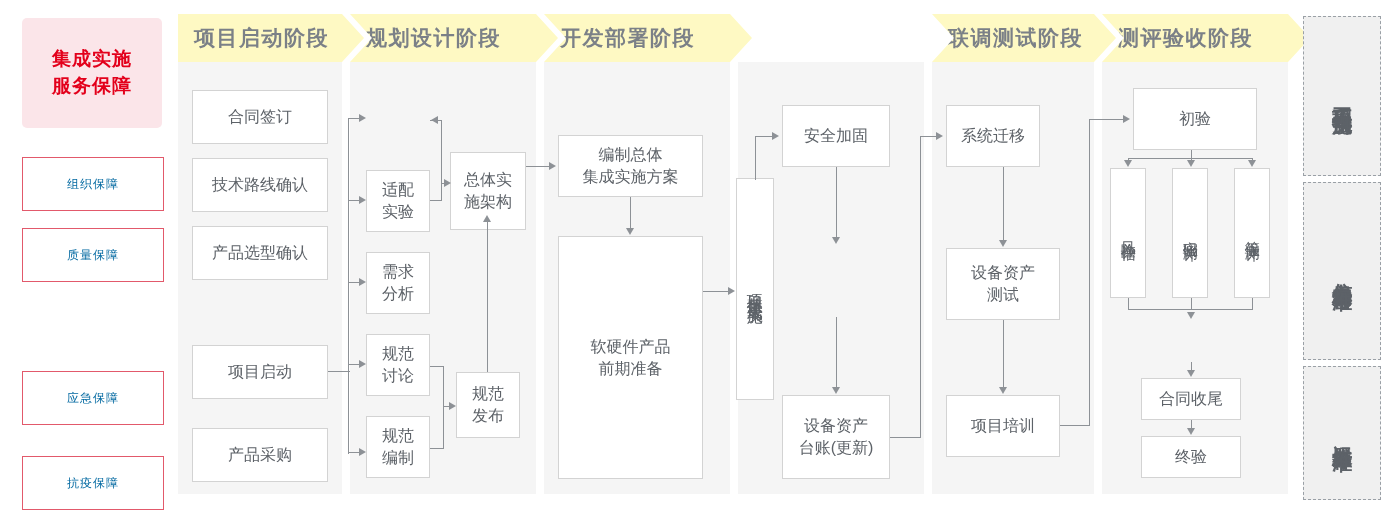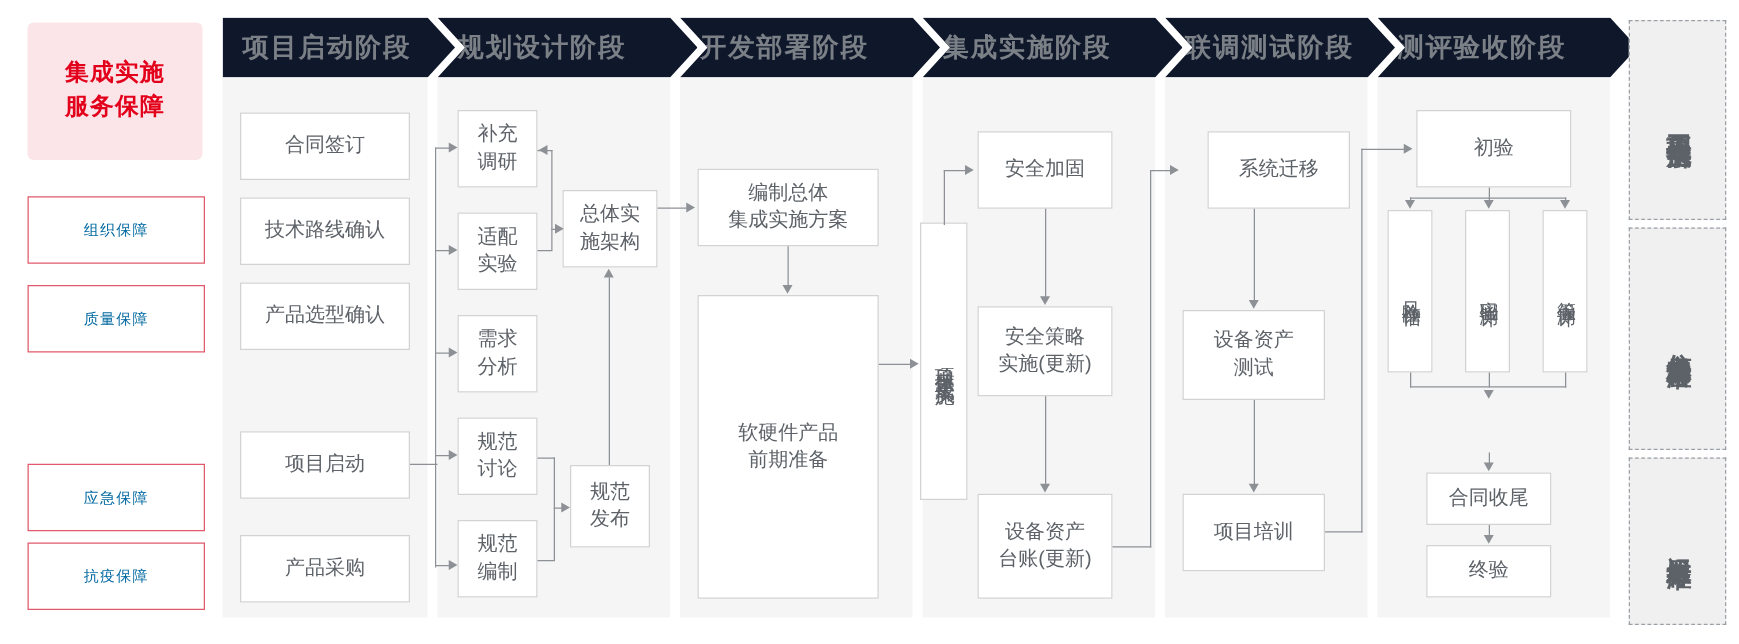--- a/index.html
+++ b/index.html
@@ -17,21 +17,21 @@
   .sb-item{
     position:absolute;left:22px;width:140px;height:52px;
     background:#fff;border:1.6px solid #e2596b;
     display:flex;align-items:center;justify-content:center;
     color:#0369a1;font-size:12px;letter-spacing:1px;
   }
 
   
   .col-body{position:absolute;background:#f5f5f5;}
   .col-head{
-    position:absolute;height:48px;background:#0f172a;
+    position:absolute;height:48px;background:#fef9c3;
     display:flex;align-items:center;
     color:#7b8087;font-weight:bold;font-size:21px;letter-spacing:1.5px;
     padding-left:16px;box-sizing:border-box;
   }
   .col-head.chev{
     clip-path:polygon(0 0, calc(100% - 22px) 0, 100% 50%, calc(100% - 22px) 100%, 0 100%);
   }
   .col-head.chev-both{
     clip-path:polygon(0 0, calc(100% - 22px) 0, 100% 50%, calc(100% - 22px) 100%, 0 100%, 22px 50%);
   }
@@ -83,43 +83,40 @@
   </div>
   <div class="sb-item" style="top:157px">
       <span>组织保障</span>
     </div>
   <div class="sb-item" style="top:228px">
       <span>质量保障</span>
     </div>
   <div class="sb-item" style="top:371px">
       <span>应急保障</span>
     </div>
-  <div class="sb-item" style="top:434px">
+  <div class="sb-item" style="top:456px">
       <span>抗疫保障</span>
     </div>
 
   <div class="col-body" style="left:178px;top:62px;width:164px;height:432px"></div>
   <div class="col-body" style="left:350px;top:62px;width:186px;height:432px"></div>
   <div class="col-body" style="left:544px;top:62px;width:186px;height:432px"></div>
   <div class="col-body" style="left:738px;top:62px;width:186px;height:432px"></div>
   <div class="col-body" style="left:932px;top:62px;width:162px;height:432px"></div>
   <div class="col-body" style="left:1102px;top:62px;width:186px;height:432px"></div>
 
   <div class="col-head chev" style="left:178px;top:14px;width:186px">
       <span>项目启动阶段</span>
     </div>
   <div class="col-head chev-both" style="left:350px;top:14px;width:208px">
       <span>规划设计阶段</span>
     </div>
   <div class="col-head chev-both" style="left:544px;top:14px;width:208px">
       <span>开发部署阶段</span>
     </div>
-  <div class="col-head chev-both" style="left:738px;top:14px;width:208px">
-      <span>集成实施阶段</span>
-    </div>
   <div class="col-head chev-both" style="left:932px;top:14px;width:184px">
       <span>联调测试阶段</span>
     </div>
   <div class="col-head chev-both" style="left:1102px;top:14px;width:208px">
       <span>测评验收阶段</span>
     </div>
 
   <div class="node" style="left:192px;top:90px;width:136px;height:54px">
       <span>合同签订</span>
     </div>
@@ -129,63 +126,57 @@
   <div class="node" style="left:192px;top:226px;width:136px;height:54px">
       <span>产品选型确认</span>
     </div>
   <div class="node" style="left:192px;top:345px;width:136px;height:54px">
       <span>项目启动</span>
     </div>
   <div class="node" style="left:192px;top:428px;width:136px;height:54px">
       <span>产品采购</span>
     </div>
 
-  <div class="node" style="left:366px;top:88px;width:64px;height:62px">
-      <span><span>补充</span><br><span>调研</span></span>
-    </div>
   <div class="node" style="left:366px;top:170px;width:64px;height:62px">
       <span><span>适配</span><br><span>实验</span></span>
     </div>
   <div class="node" style="left:366px;top:252px;width:64px;height:62px">
       <span><span>需求</span><br><span>分析</span></span>
     </div>
   <div class="node" style="left:366px;top:334px;width:64px;height:62px">
       <span><span>规范</span><br><span>讨论</span></span>
     </div>
   <div class="node" style="left:366px;top:416px;width:64px;height:62px">
       <span><span>规范</span><br><span>编制</span></span>
     </div>
-  <div class="node" style="left:450px;top:152px;width:76px;height:62px">
+  <div class="node" style="left:450px;top:152px;width:76px;height:78px">
       <span><span>总体实</span><br><span>施架构</span></span>
     </div>
   <div class="node" style="left:456px;top:372px;width:64px;height:66px">
       <span><span>规范</span><br><span>发布</span></span>
     </div>
 
   <div class="node" style="left:558px;top:135px;width:145px;height:62px">
       <span><span>编制总体</span><br><span>集成实施方案</span></span>
     </div>
   <div class="node" style="left:558px;top:236px;width:145px;height:243px">
       <span><span>软硬件产品</span><br><span>前期准备</span></span>
     </div>
 
   <div class="node vert" style="left:736px;top:178px;width:38px;height:222px">
       <span>项目整体集成实施</span>
     </div>
   <div class="node" style="left:782px;top:105px;width:108px;height:62px">
       <span>安全加固</span>
     </div>
-  <div class="node" style="left:782px;top:245px;width:108px;height:72px">
-      <span><span>安全策略</span><br><span>实施(更新)</span></span>
-    </div>
   <div class="node" style="left:782px;top:395px;width:108px;height:84px">
       <span><span>设备资产</span><br><span>台账(更新)</span></span>
     </div>
 
-  <div class="node" style="left:966px;top:105px;width:114px;height:62px">
+  <div class="node" style="left:946px;top:105px;width:94px;height:62px">
       <span>系统迁移</span>
     </div>
   <div class="node" style="left:946px;top:248px;width:114px;height:72px">
       <span><span>设备资产</span><br><span>测试</span></span>
     </div>
   <div class="node" style="left:946px;top:395px;width:114px;height:62px">
       <span>项目培训</span>
     </div>
 
   <div class="node" style="left:1133px;top:88px;width:124px;height:62px">

